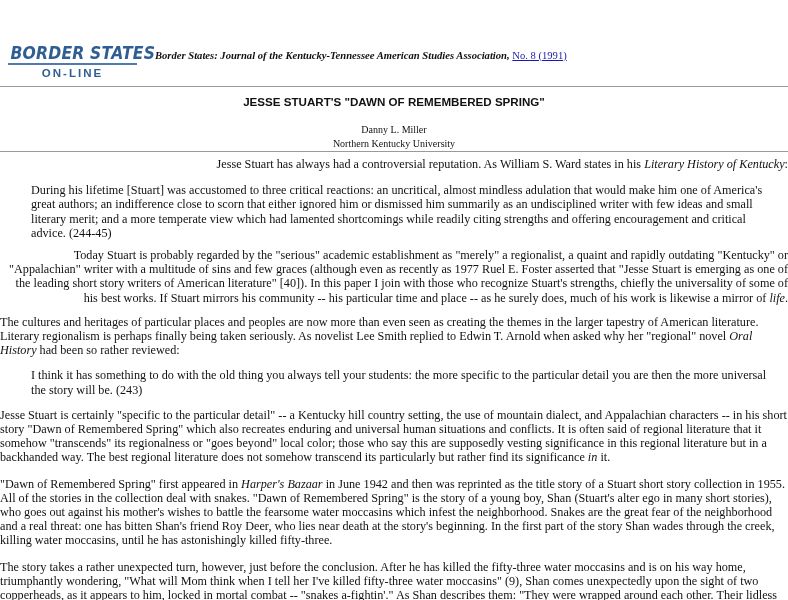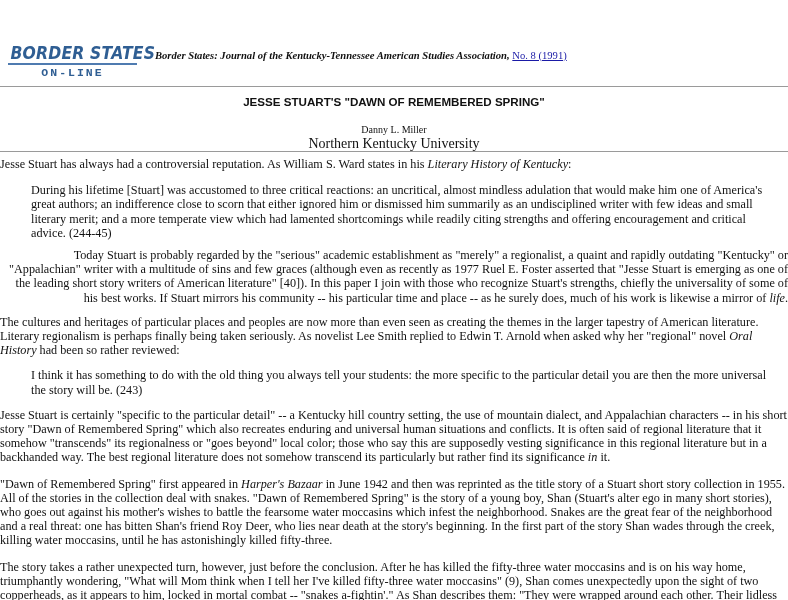--- a/index.html
+++ b/index.html
@@ -18,41 +18,41 @@
     .logo-top {
       font-family: "DejaVu Sans", sans-serif; font-weight: bold;
       font-size: 17px; letter-spacing: 0.2px;
       color: #2f5e93; line-height: 19px;
       font-style: italic;
       transform: scaleX(0.92); transform-origin: center;
       white-space: nowrap;
     }
     .logo-rule { height: 2px; background: #4f7bb0; margin: 0 3px 1px 3px; }
     .logo-bottom {
-      font-family: Liberation Mono, monospace; font-weight: bold;
+      font-family: Liberation Sans, sans-serif; font-weight: bold;
       font-size: 11.5px; letter-spacing: 2px; color: #2f5e93; line-height: 14px;
     }
     .journal-line {
       position: absolute; left: 155px; top: 9px;
       font-size: 10.6px; font-style: italic; font-weight: bold;
       white-space: nowrap; color: #111;
     }
     .journal-line a { color: #1a1aa6; text-decoration: underline; font-style: normal; font-weight: normal; }
     hr.rule { border: 0; border-top: 1px solid #9a9a9a; margin: 0; }
     .hr1 { margin-top: 11px; }
     .title-block { text-align: center; }
     .article-title {
       font-family: "Liberation Sans", sans-serif; font-weight: bold;
       font-size: 11.6px; margin-top: 8px; line-height: 14px;
     }
     .author { margin-top: 14px; font-size: 10px; line-height: 14px; }
-    .affil { font-size: 14px; line-height: 14px; }
+    .affil { font-size: 10px; line-height: 14px; }
     .hr2 { margin-top: 6px; }
     p { margin: 0; }
-    .p-intro { margin-top: 5px; }
+    .p-intro { margin-top: 5px; text-align: right; }
     .quote { margin-left: 31px; margin-right: 20px; }
     .q1 { margin-top: 12px; }
     .p2 { margin-top: 8px; text-align: right; }
     .p3 { margin-top: 10px; }
     .q2 { margin-top: 11px; }
     .p4 { margin-top: 11px; }
     .p5 { margin-top: 12px; }
     .p6 { margin-top: 12px; }
     i { font-style: italic; }
   </style>

